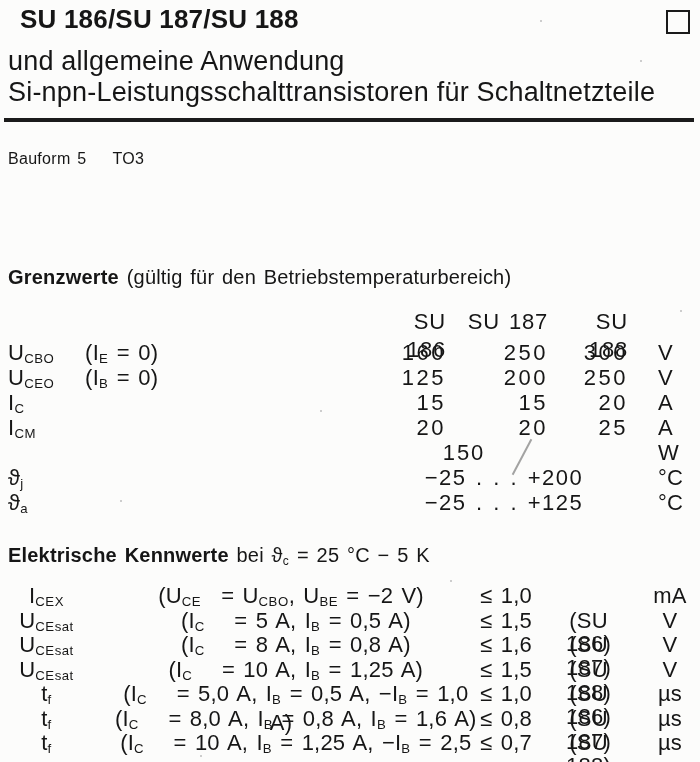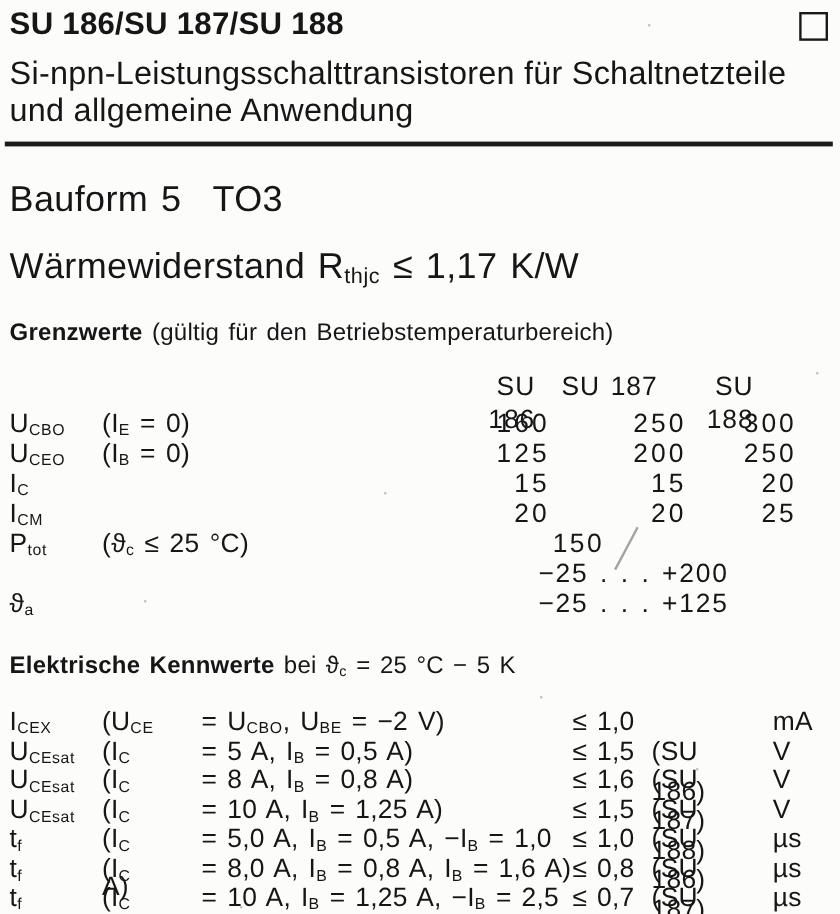--- a/index.html
+++ b/index.html
@@ -5,76 +5,75 @@
   html,body{margin:0;padding:0;}
   body{
     width:700px;height:762px;overflow:hidden;
     background:#fcfcfb;color:#161616;
     font-family:"Liberation Sans", sans-serif;
     -webkit-font-smoothing:antialiased;
   }
   .page{position:relative;width:700px;height:762px;}
   sub{font-size:0.6em;vertical-align:-0.22em;letter-spacing:0.5px;}
 
-  .title{position:absolute;left:8px;top:4px;font-size:26px;font-weight:700;letter-spacing:0.2px;}
+  .title{position:absolute;left:20px;top:4px;font-size:26px;font-weight:700;letter-spacing:0.2px;}
   .cornerbox{position:absolute;left:666px;top:10px;width:20px;height:20px;border:2.5px solid #1a1a1a;background:transparent;}
   .subtitle{position:absolute;left:8px;top:46px;font-size:27px;line-height:31px;font-weight:400;letter-spacing:0.2px;}
   .rule{position:absolute;left:4px;top:118px;width:690px;height:4px;background:#1b1b1b;}
 
-  .bodytext{font-size:30px;letter-spacing:0.3px;word-spacing:2px;}
+  .bodytext{font-size:16px;letter-spacing:0.3px;word-spacing:2px;}
   .bauform{position:absolute;left:8px;top:150px;}
   .bauform .val{margin-left:26px;}
   .thermal{position:absolute;left:8px;top:206px;}
 
   .sect-heading{position:absolute;left:8px;font-size:20px;letter-spacing:0.2px;word-spacing:2px;}
   .sect-heading b{font-weight:700;}
   .limits-heading{top:266px;}
   .elec-heading{top:544px;}
 
   .ltable{position:absolute;left:8px;top:308px;width:688px;font-size:22px;letter-spacing:0.3px;word-spacing:2px;}
   .lheader,.lrow{display:grid;grid-template-columns:372px 66px 102px 80px 1fr;}
   .lheader{height:32px;line-height:28px;}
-  .lrow{height:25px;line-height:25px;gap:12px;}
+  .lrow{height:25px;line-height:25px;}
   .hcell{text-align:right;letter-spacing:0.8px;}
   .num{text-align:right;letter-spacing:2.5px;}
   .unitcell{padding-left:30px;}
   .sym{display:inline-block;min-width:77px;}
   .center-val{grid-column:2/4;text-align:center;letter-spacing:2px;}
   .range-val{grid-column:2/5;text-align:center;letter-spacing:1.5px;}
 
   .etable{position:absolute;left:8px;top:584px;width:688px;font-size:22px;letter-spacing:0.2px;word-spacing:2px;}
-  .erow{display:grid;grid-template-columns:77px 392px 58px 99px 1fr;height:24.5px;line-height:34px;}
+  .erow{display:grid;grid-template-columns:77px 392px 58px 99px 1fr;height:24.5px;line-height:23px;text-align:center;}
   .erow .open{display:inline-block;min-width:83px;}
   .erow .variant{padding-left:8px;}
   .erow .unit2{padding-left:10px;}
 
   
   .scratch{position:absolute;left:521px;top:437px;width:2px;height:40px;background:#5a5a5a;opacity:0.55;transform:rotate(28deg);}
   .speck{position:absolute;width:2px;height:2px;border-radius:50%;background:#8a8a8a;opacity:0.55;}
 </style>
 </head>
 <body>
 
 <div class="page">
 
   <div class="title">SU 186/SU 187/SU 188</div>
   <div class="cornerbox"></div>
 
   <div class="subtitle">
+    <div>und allgemeine Anwendung</div>
     <div>Si-npn-Leistungsschalttransistoren für Schaltnetzteile</div>
-    <div>und allgemeine Anwendung</div>
   </div>
 
   <div class="rule"></div>
 
   <div class="bauform bodytext">
     <span>Bauform 5</span><span class="val">TO3</span>
   </div>
 
-  <div class="thermal bodytext">Wärmewiderstand R<sub>thjc</sub> ≤ 1,17 K/W</div>
 
   <div class="sect-heading limits-heading">
     <b>Grenzwerte</b>
     <span>(gültig für den Betriebstemperaturbereich)</span>
   </div>
 
   <div class="ltable">
     <div class="lheader">
       <div></div>
       <div class="hcell">SU 186</div>
@@ -109,27 +108,27 @@
 
     <div class="lrow">
       <div><span class="sym">I<sub>CM</sub></span></div>
       <div class="num">20</div>
       <div class="num">20</div>
       <div class="num">25</div>
       <div class="unitcell">A</div>
     </div>
 
     <div class="lrow">
-      <div><span class="sym">P<sub>tot</sub></span><span>(ϑ<sub>c</sub> ≤ 25 °C)</span></div>
       <div class="center-val">150</div>
       <div></div>
       <div class="unitcell">W</div>
     </div>
 
     <div class="lrow">
+      <div><span class="sym">ϑ<sub>j</sub></span></div>
       <div class="range-val">−25 . . . +200</div>
       <div class="unitcell">°C</div>
     </div>
 
     <div class="lrow">
       <div><span class="sym">ϑ<sub>a</sub></span></div>
       <div class="range-val">−25 . . . +125</div>
       <div class="unitcell">°C</div>
     </div>
   </div>

